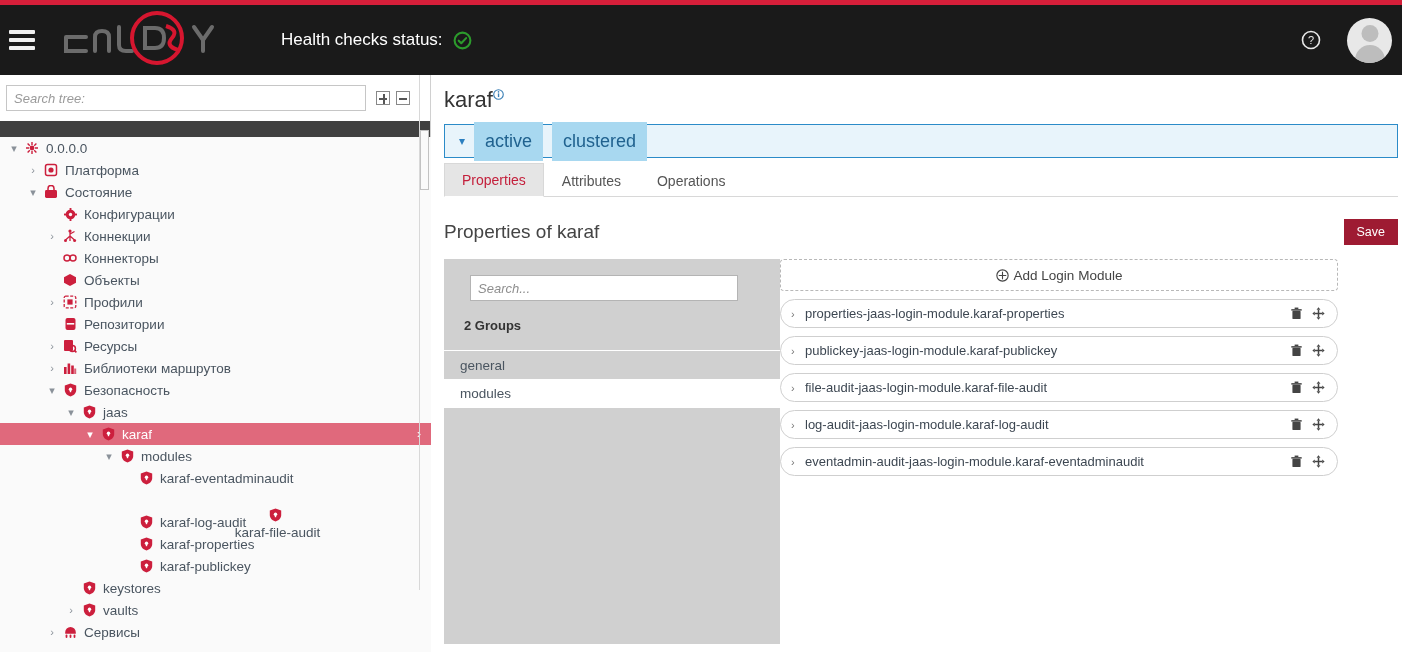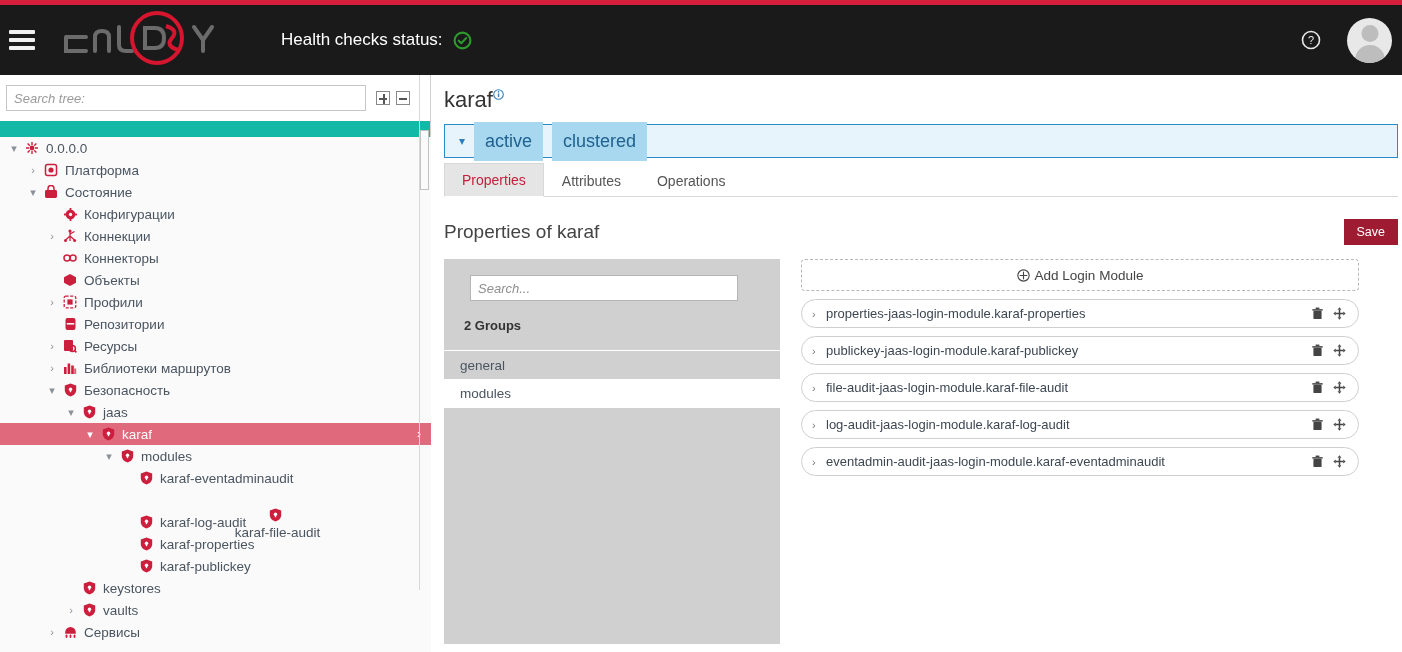--- a/index.html
+++ b/index.html
@@ -57,21 +57,21 @@
     width: 17px; height: 17px; border-radius: 50%; background: #bdbdbd;
   }
   .avatar .body {
     position: absolute; left: 50%; top: 27px; transform: translateX(-50%);
     width: 30px; height: 24px; border-radius: 15px 15px 0 0; background: #bdbdbd;
   }
 
   
   .sidebar {
     position: absolute; left: 0; top: 75px; width: 431px; height: 577px;
-    background: #14b8a6;
+    background: #404040;
     border-right: 1px solid #d0d0d0;
   }
   .search-row {
     display: flex; align-items: center; height: 46px; padding: 0 6px;
     background: #ffffff;
   }
   .search-tree-input {
     width: 360px; height: 26px;
     border: 1px solid #c6c6c6; background: #fff;
     padding: 0 7px; font-size: 13px; font-family: "Liberation Sans", sans-serif;
@@ -187,21 +187,21 @@
   }
   .group-list { margin-top: 17px; }
   .group-item {
     height: 29px; display: flex; align-items: center; padding-left: 16px;
     font-size: 13.5px; color: #4a5560; cursor: pointer;
     background: #d0d0d0; border-top: 1px solid #ffffff;
   }
   .group-item.alt { background: #ffffff; border-top: none; }
   .group-filler { height: 190px; background: #d0d0d0; margin-top: 1px; }
 
-  .modules-pane { flex: 1; padding-left: 21px; }
+  .modules-pane { flex: 1; }
   .add-module {
     width: 558px; height: 32px; border: 1px dashed #b8b8b8; border-radius: 4px;
     display: flex; align-items: center; justify-content: center; gap: 5px;
     font-size: 13.5px; color: #444; cursor: pointer; background: #fff;
   }
   .plus-circle { width: 13px; height: 13px; }
 
   .module-row {
     width: 558px; height: 29px; border: 1px solid #cfcfcf; border-radius: 15px;
     margin-top: 8px; display: flex; align-items: center;

